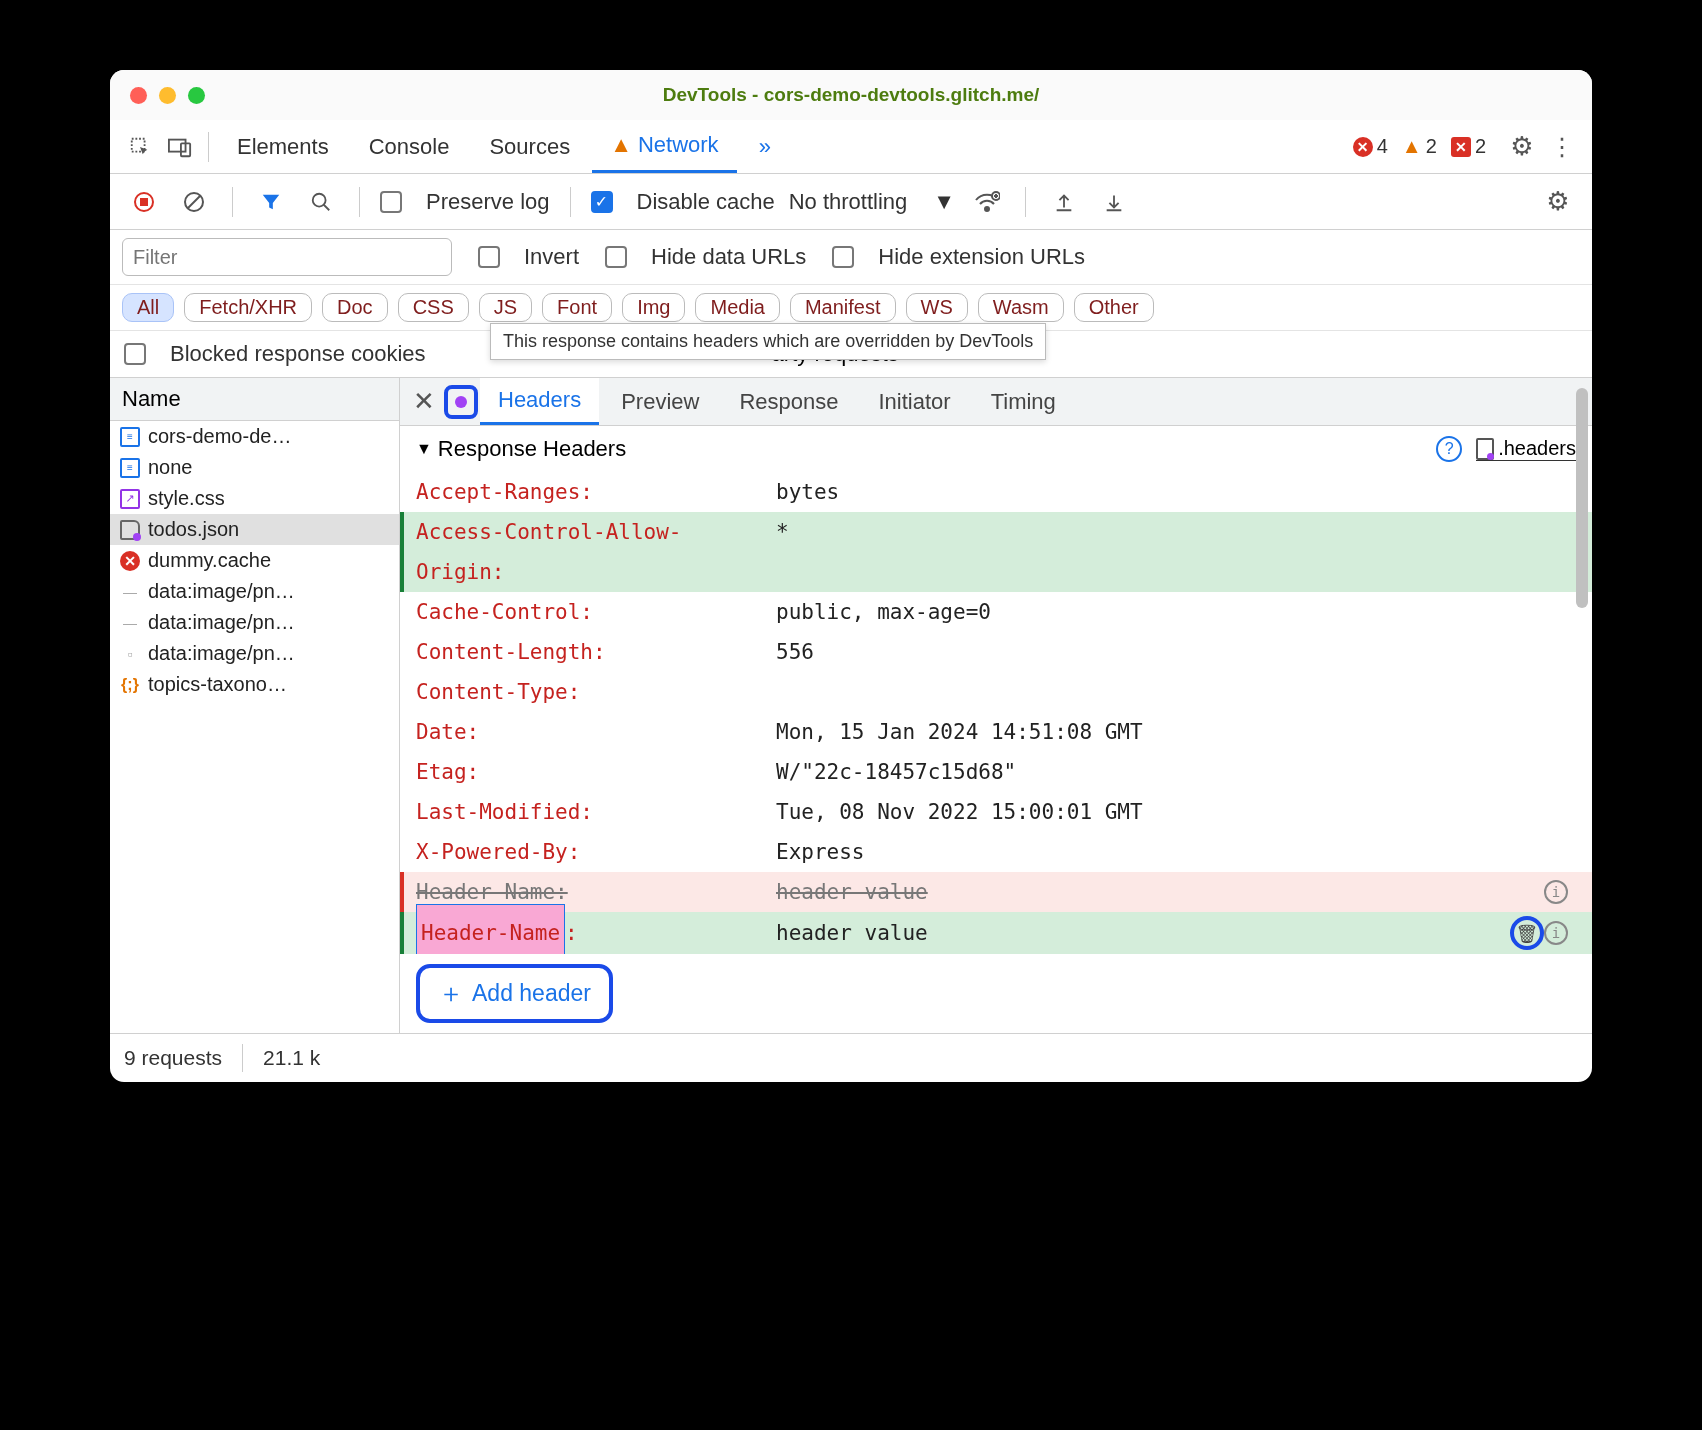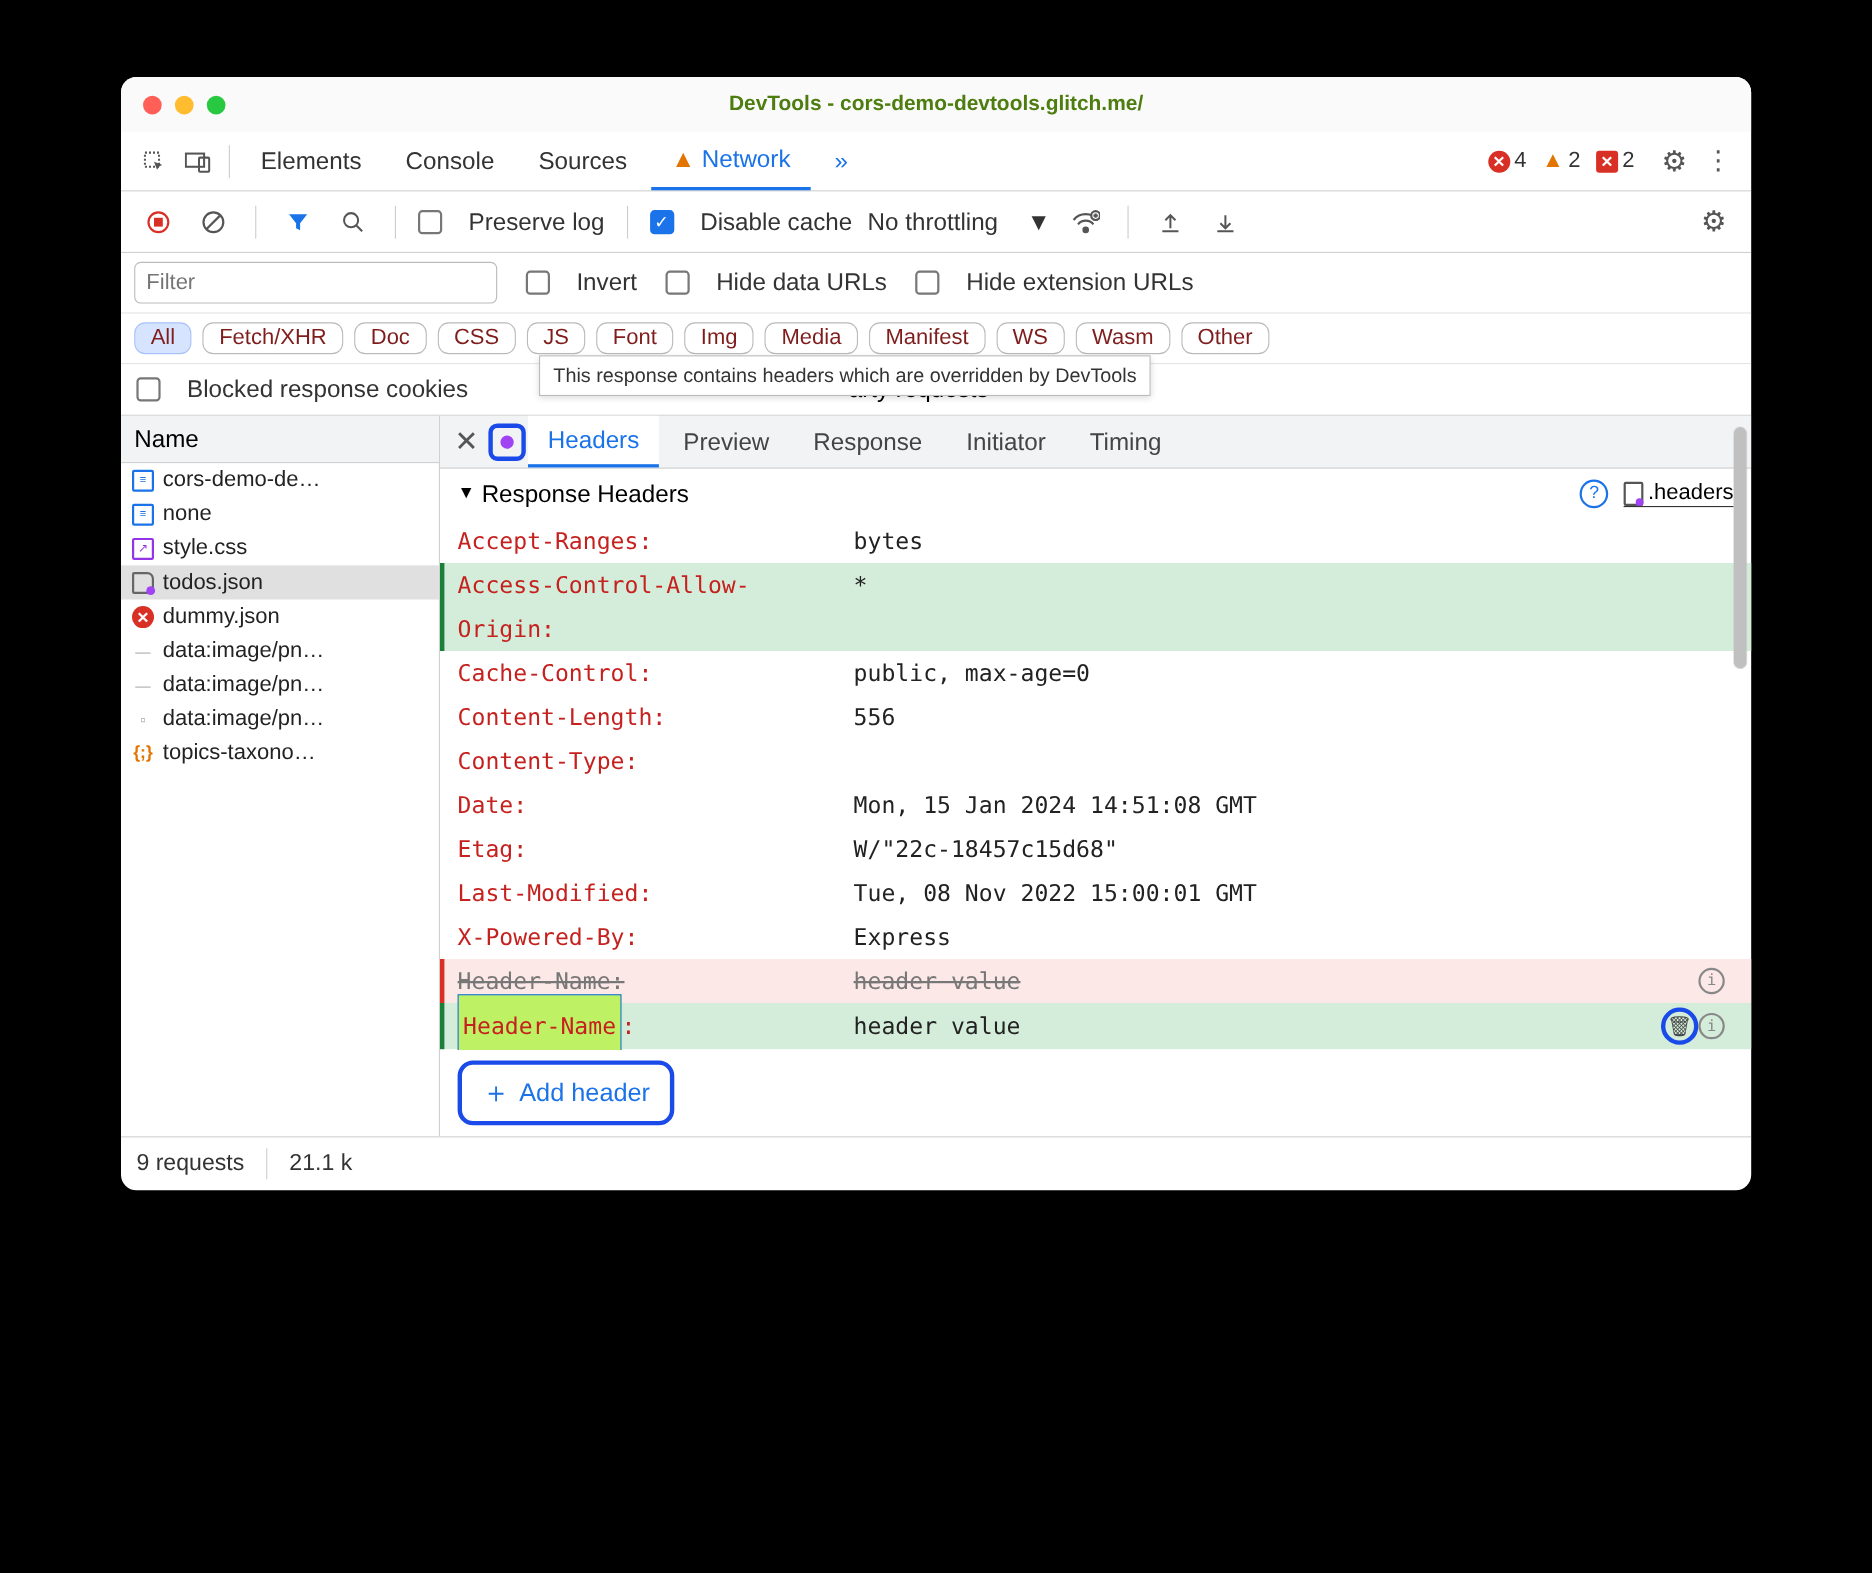--- a/index.html
+++ b/index.html
@@ -128,21 +128,21 @@
   .hdrfile .pg { width:18px; height:22px; border:2px solid #555; border-radius:2px; position:relative;}
   .hdrfile .pg .d { width:7px;height:7px;border-radius:50%;background:#a142f4;position:absolute;bottom:-2px;right:-2px;}
   .headers-table { flex:1; overflow:auto;}
   .hrow { display:flex; align-items:center; font-family: Menlo, Consolas, monospace; font-size:21px; padding:4px 16px; min-height:40px;}
   .hname { color:#c5221f; width:360px; flex:none;}
   .hval { color:#222; flex:1;}
   .hrow.override { background:#d4edda; border-left:4px solid #188038; padding-left:12px;}
   .hrow.removed { background:#fce8e6; border-left:4px solid #d93025; padding-left:12px;}
   .hrow.removed .hname, .hrow.removed .hval { text-decoration: line-through; color:#777;}
   .hrow.editing { background:#d4edda; border-left:4px solid #188038; padding-left:12px;}
-  .edit-name { border:1px solid #1a73e8; background:#bef264; padding:16px 4px; color:#c5221f;}
+  .edit-name { border:1px solid #1a73e8; background:#f9a8d4; padding:16px 4px; color:#c5221f;}
   .trash-circle { width:34px; height:34px; border:4px solid #1a4ae8; border-radius:50%; display:flex; align-items:center; justify-content:center; margin-left:4px;}
   .trash-icn { font-size:18px; color:#444;}
   .info-i { margin-left:auto; margin-right:8px; width:24px;height:24px;border:2px solid #888;border-radius:50%;display:flex;align-items:center;justify-content:center;font-size:14px;color:#888;}
   .add-hdr-row { padding:10px 16px;}
   .add-hdr-btn {
     border:4px solid #1a4ae8; border-radius:14px; padding:8px 18px;
     color:#1a73e8; font-size:23px; font-weight:500; display:inline-flex; align-items:center; gap:8px;
     background:#fff;
   }
   .footer {
@@ -330,21 +330,21 @@
               <span>style.css</span>
             </div>
             <div class="req-item sel">
               <span class="req-icon ri-json">
                 <span class="dot"></span>
               </span>
               <span>todos.json</span>
             </div>
             <div class="req-item">
               <span class="req-icon ri-err">✕</span>
-              <span>dummy.json</span>
+              <span>dummy.cache</span>
             </div>
             <div class="req-item">
               <span class="req-icon ri-img">—</span>
               <span>data:image/pn…</span>
             </div>
             <div class="req-item">
               <span class="req-icon ri-img">—</span>
               <span>data:image/pn…</span>
             </div>
             <div class="req-item">

